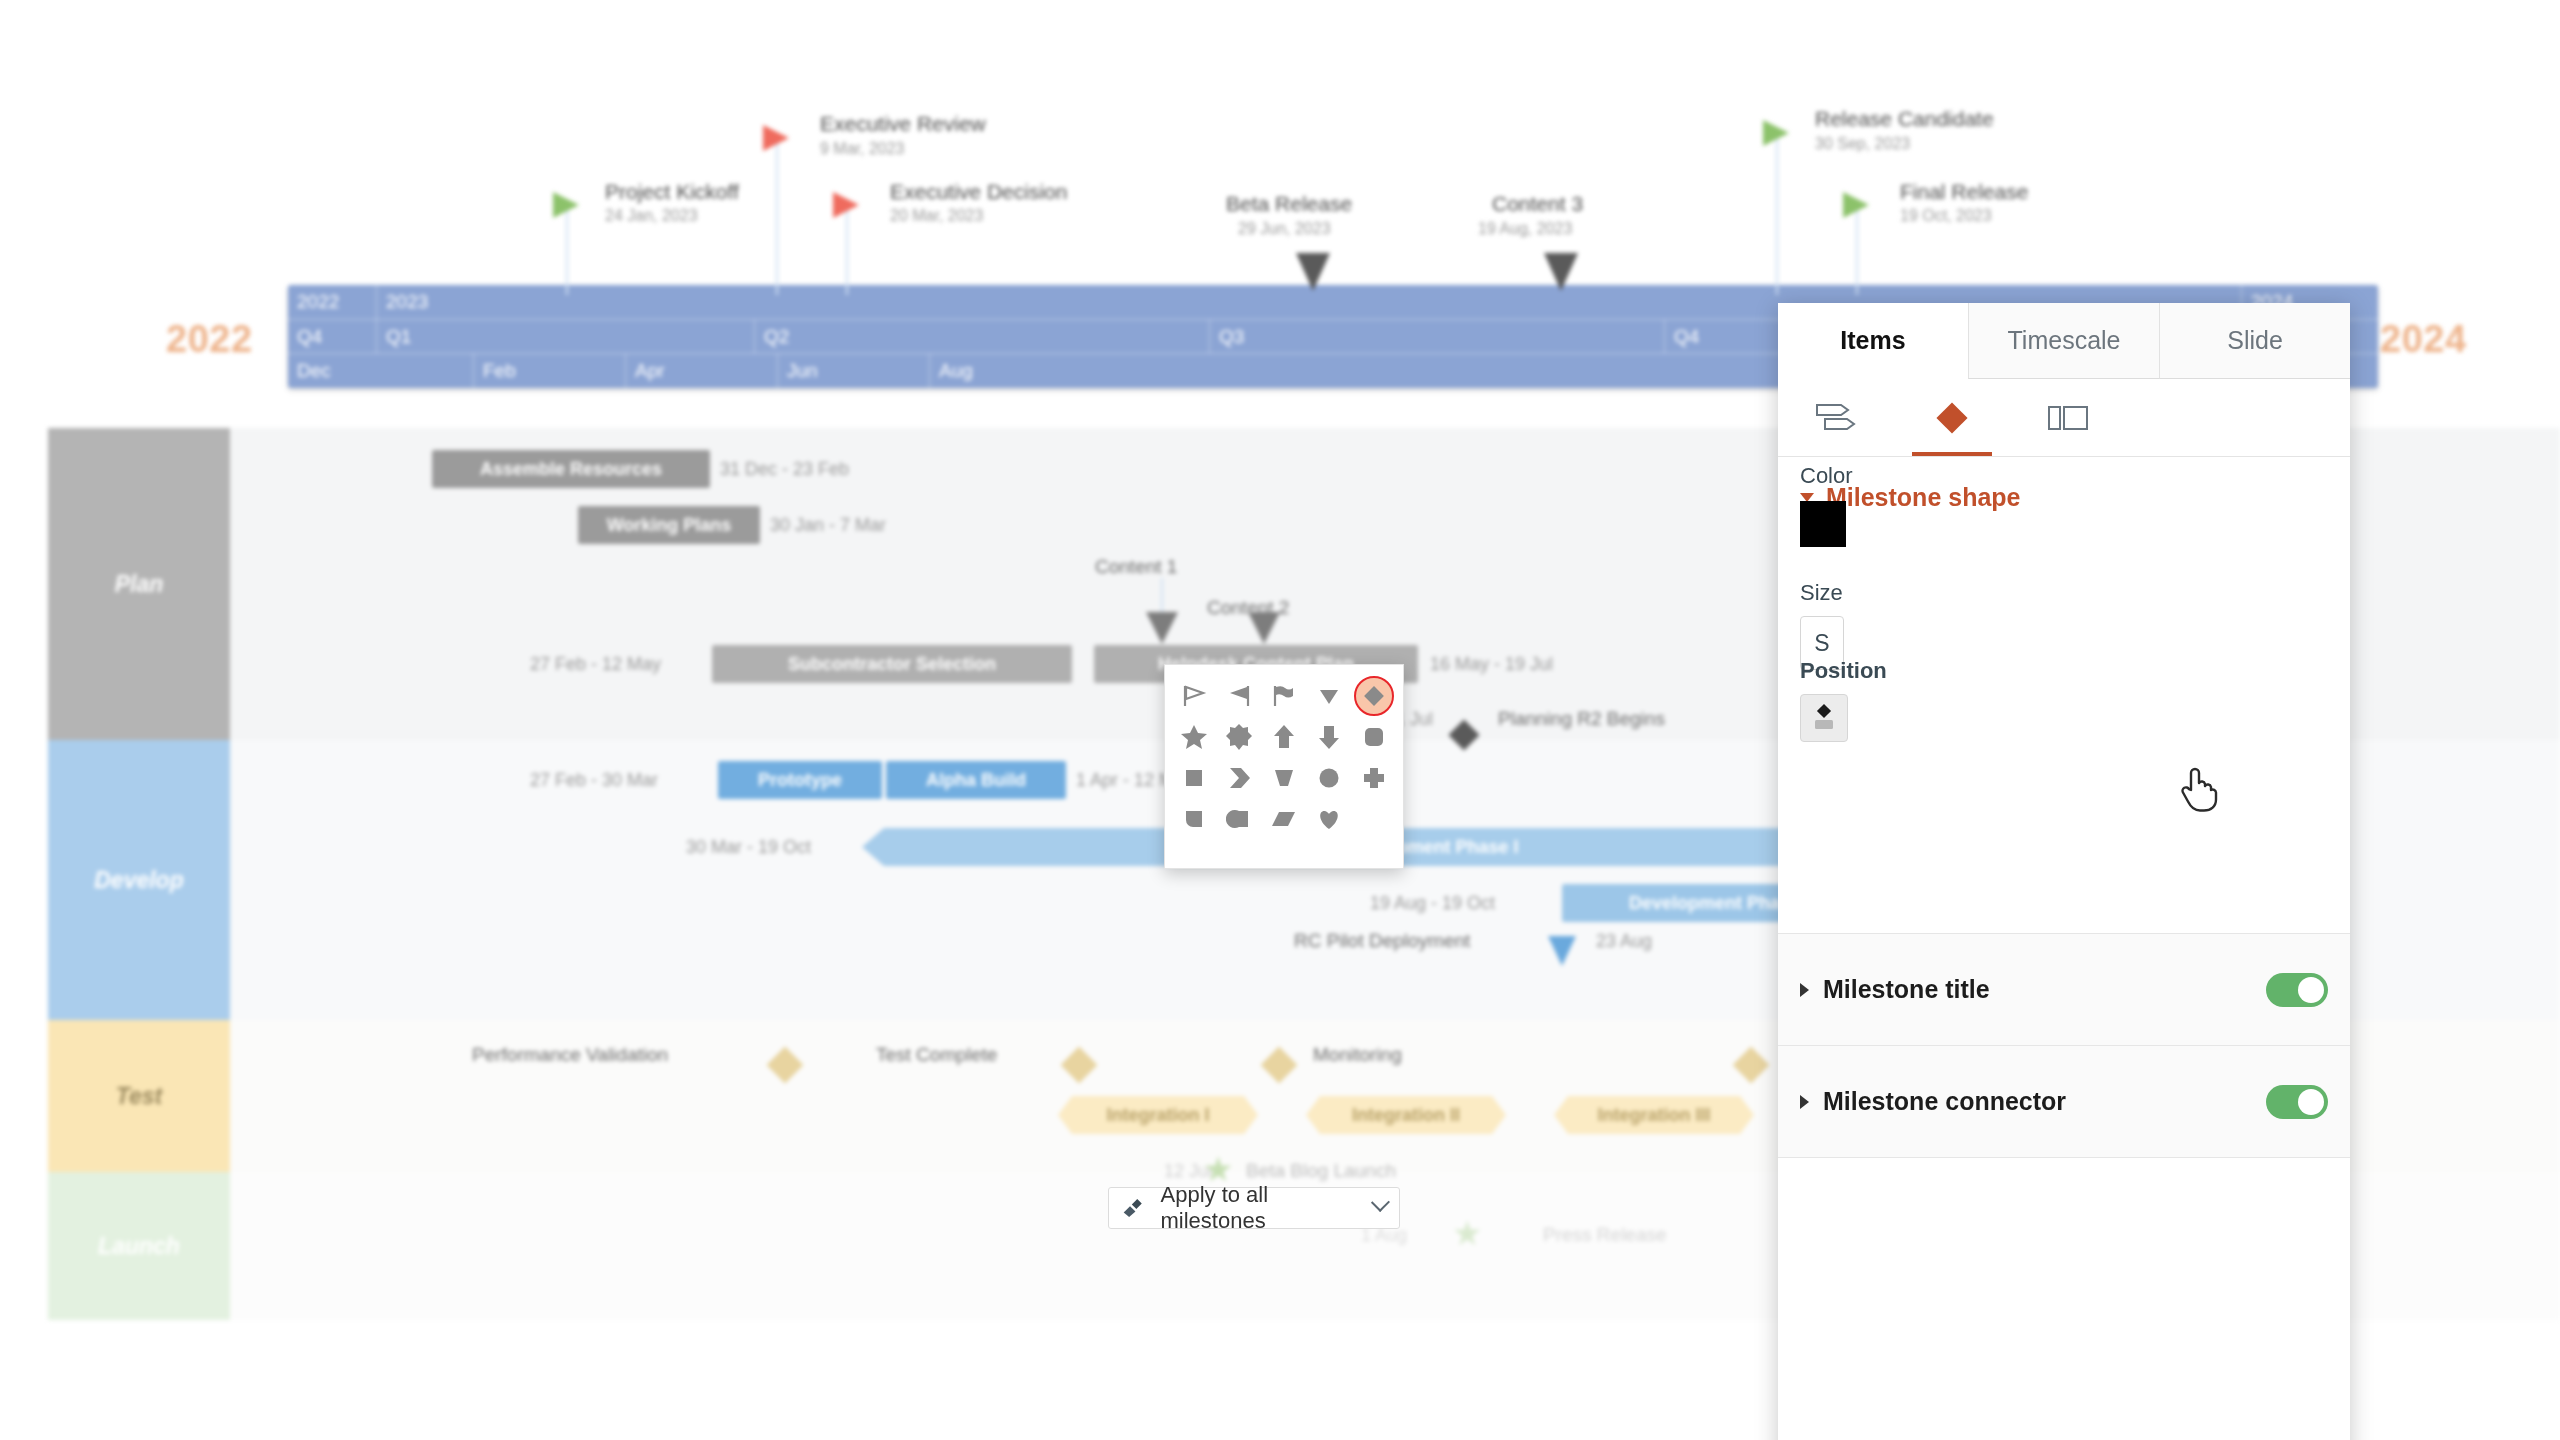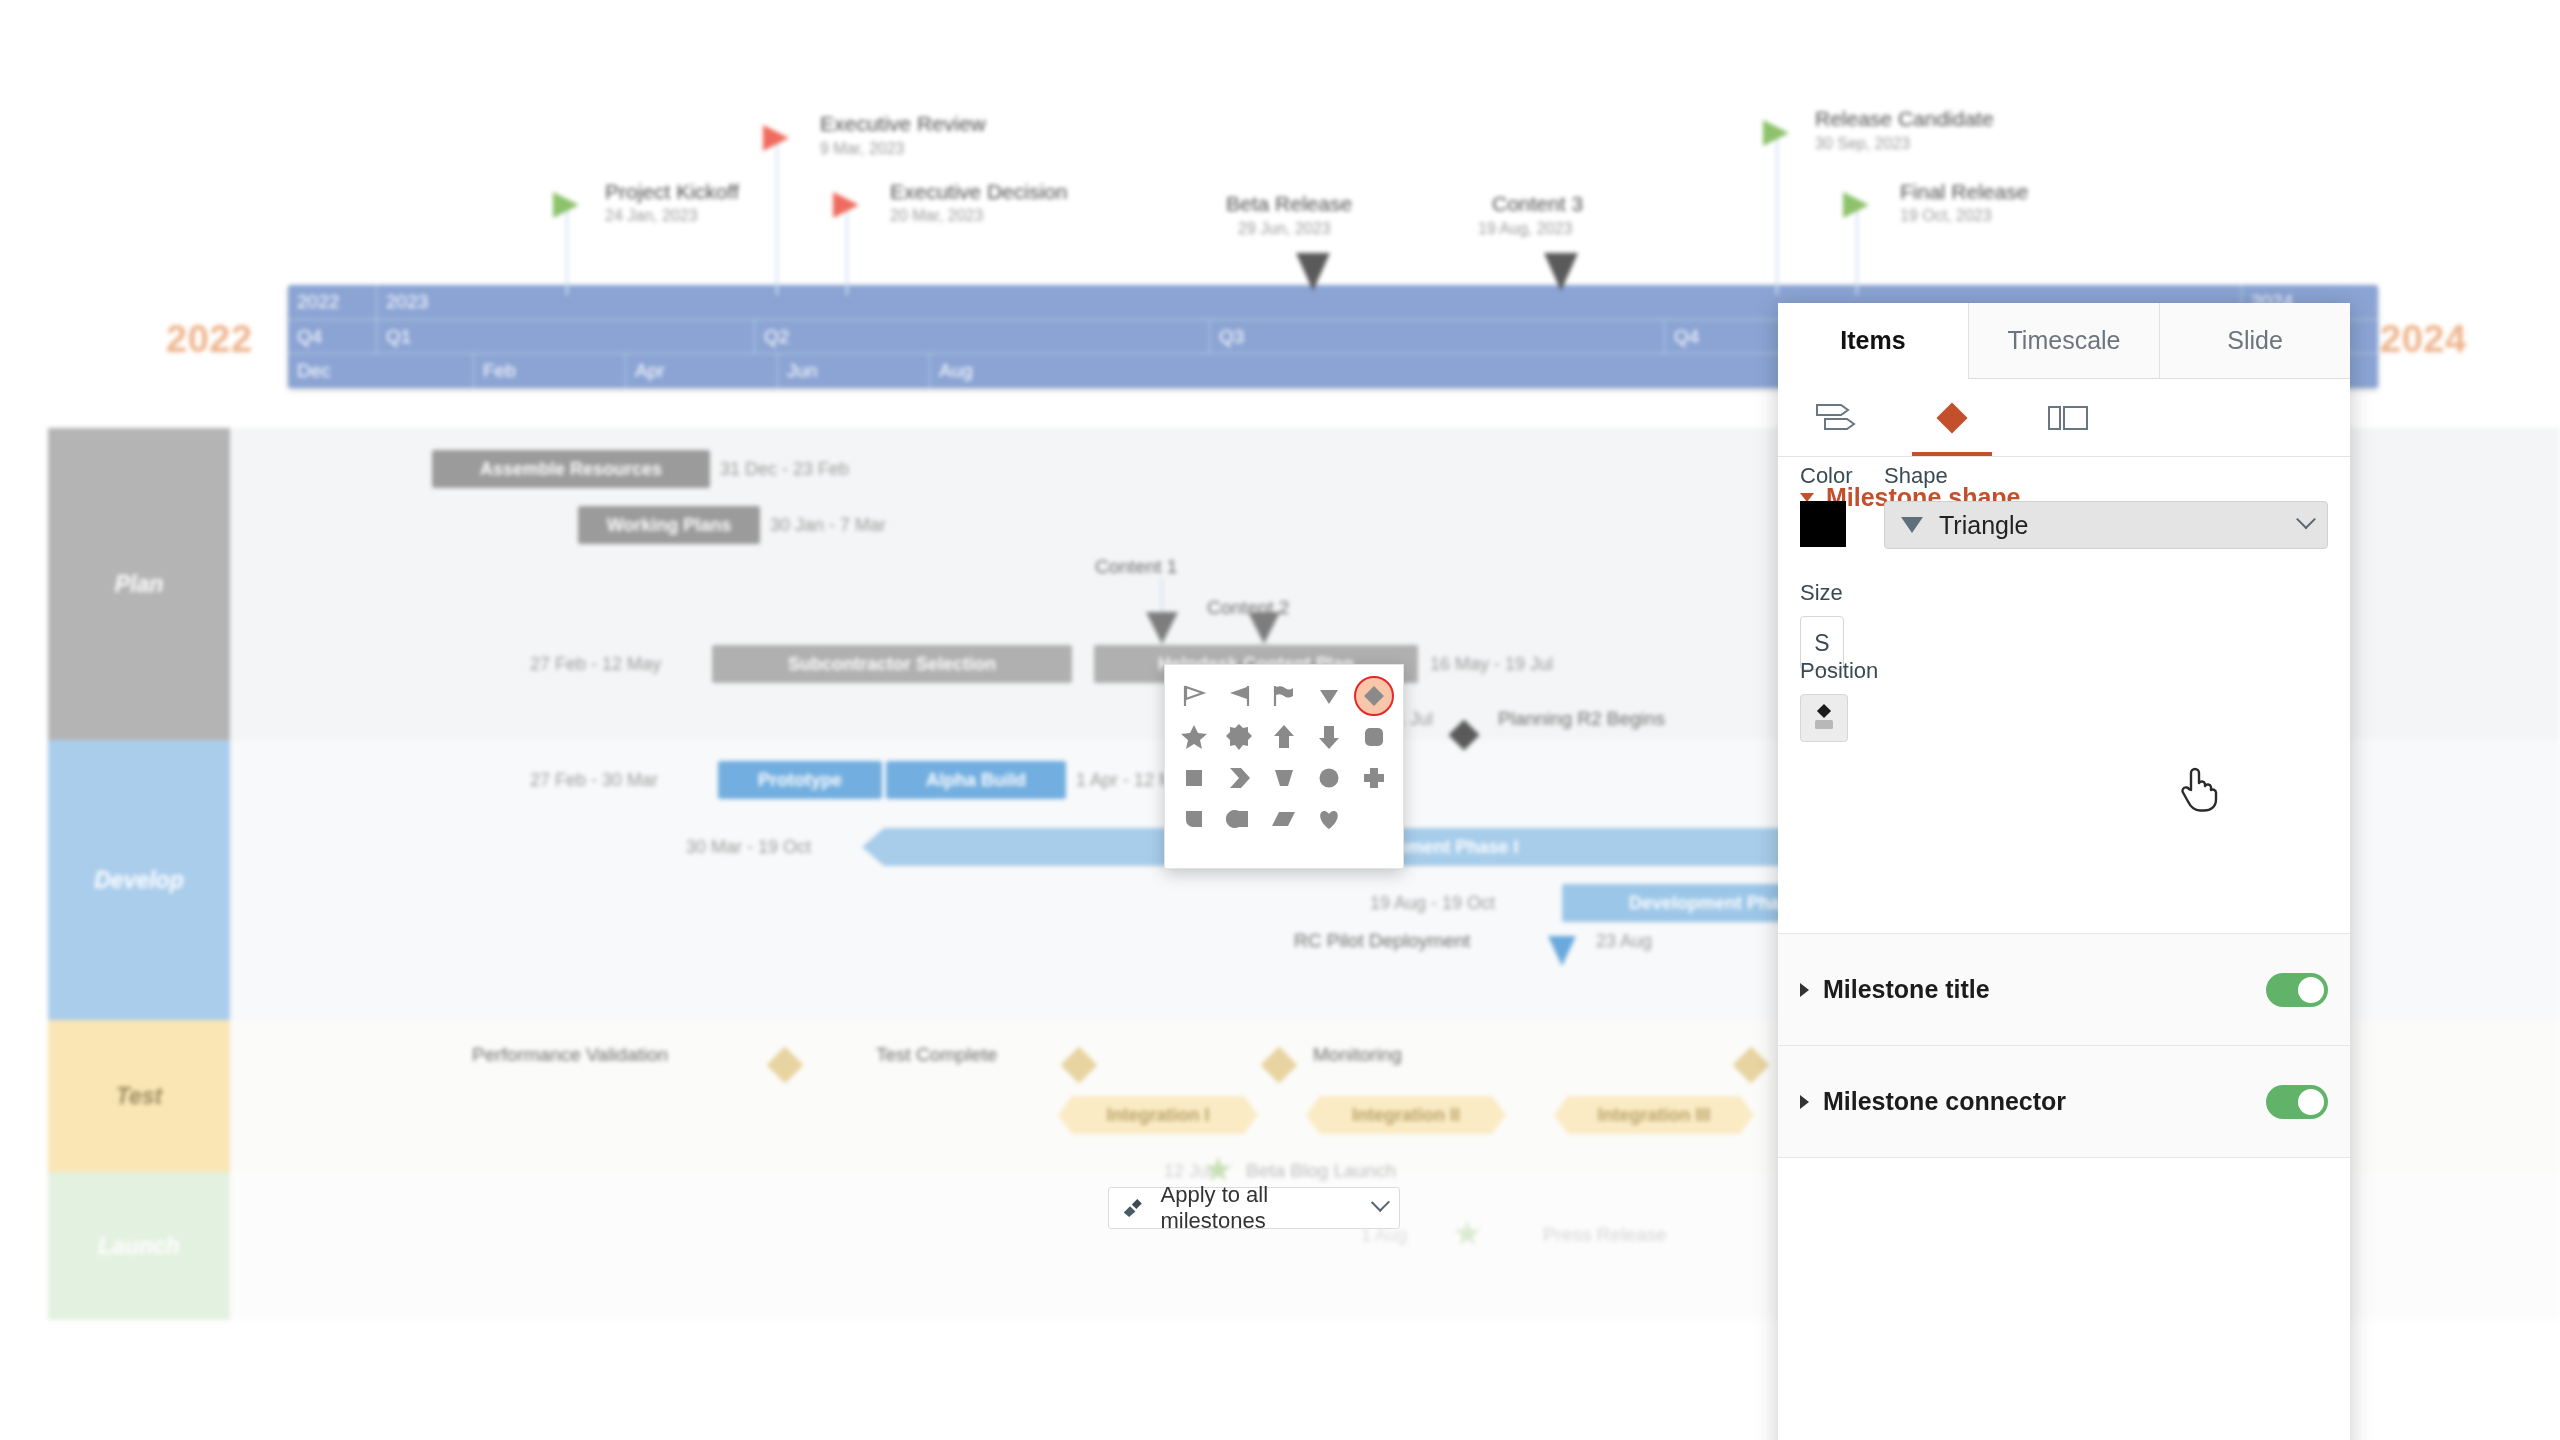--- a/index.html
+++ b/index.html
@@ -320,39 +320,29 @@
 
     <div class="sect-head">
       <span class="caret"></span>
       <span class="sect-title">Milestone shape</span>
     </div>
 
     <div style="position:absolute;left:22px;top:160px;">
       <div class="fld-label">Color</div>
       <div class="swatch" style="margin-top:12px;"></div>
     </div>
-    <div style="position:absolute;left:106px;top:160px;width:444px;">
-      <div class="fld-label">Shape</div>
-      <div class="select" style="margin-top:12px;">
-        <svg width="26" height="20" viewBox="0 0 26 20">
-          <polygon points="2,2 24,2 13,18" fill="#5f6f7a"></polygon>
-        </svg>
-        <span>Triangle</span>
-        <span class="chev"></span>
-      </div>
-    </div>
 
     <div style="position:absolute;left:22px;top:277px;">
       <div class="fld-label">Size</div>
       <div style="display:flex;gap:10px;margin-top:10px;">
         <div class="sizebtn">S</div>
       </div>
     </div>
 
-    <div style="position:absolute;left:22px;top:355px;">
+    <div style="position:absolute;left:22px;top:355px;font-weight:bold;">
       <div class="fld-label">Position</div>
       <div style="display:flex;gap:10px;margin-top:10px;">
         <div class="posbtn">
           <svg width="30" height="30" viewBox="0 0 30 30">
             <rect x="10" y="3" width="10" height="10" transform="rotate(45 15 8)" fill="#1b1b1b"></rect>
             <rect x="6" y="17" width="18" height="9" rx="1.5" fill="#b8b8b8"></rect>
           </svg>
         </div>
       </div>
     </div>

